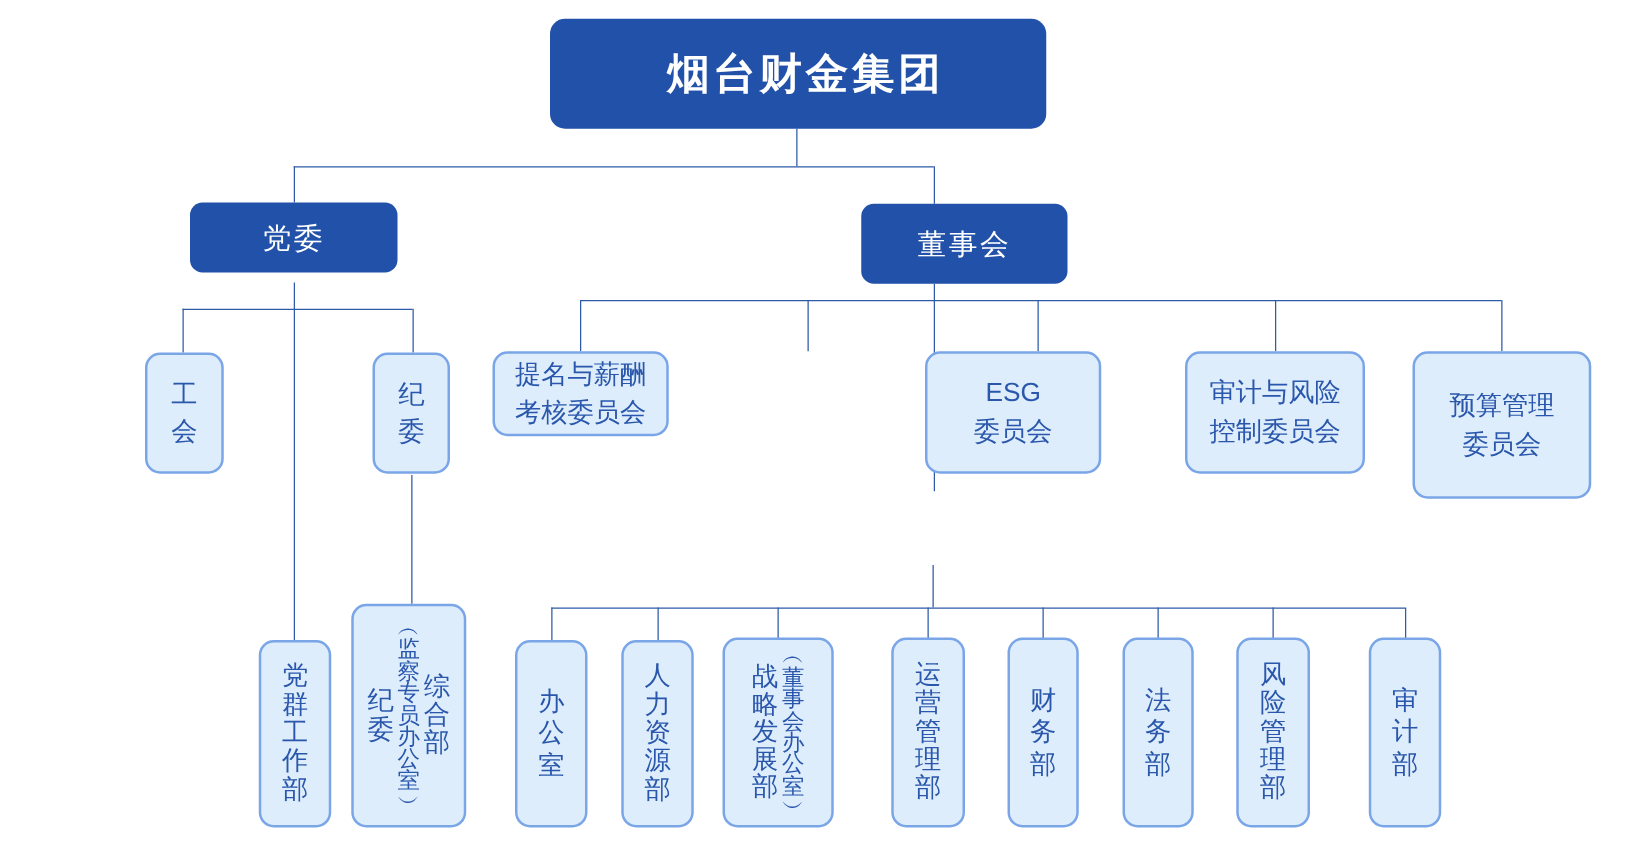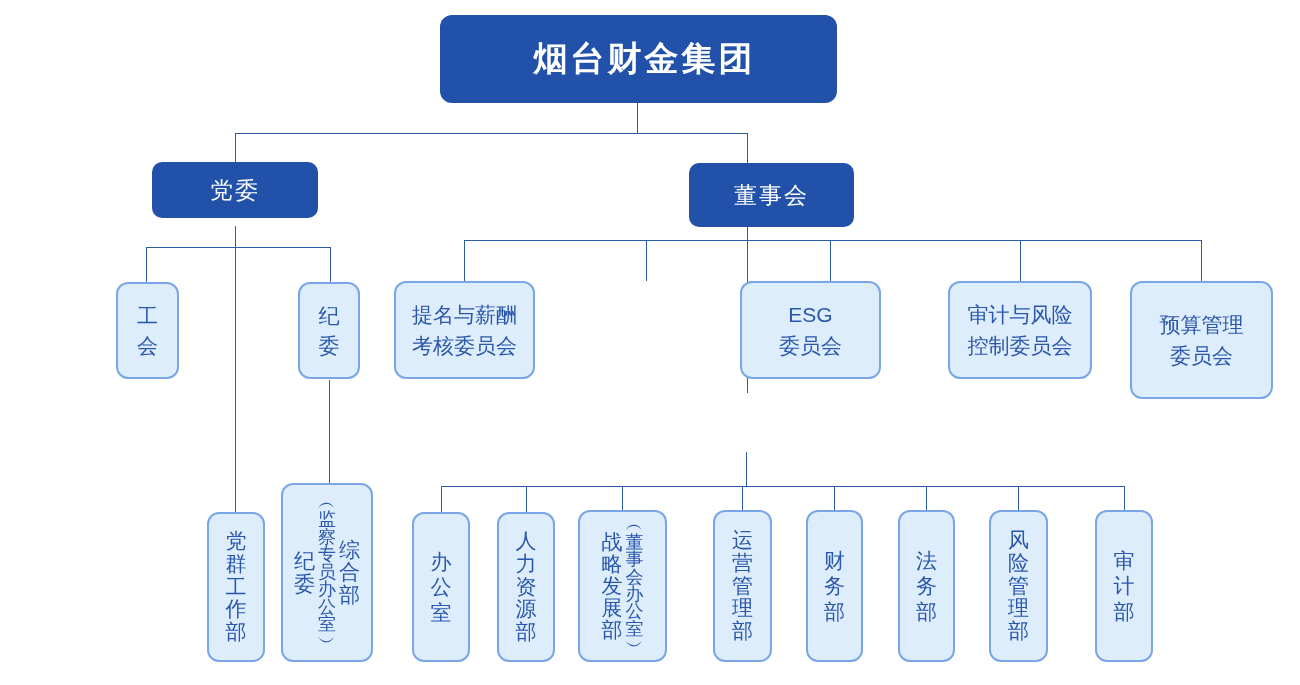--- a/index.html
+++ b/index.html
@@ -82,21 +82,21 @@
         <span>会</span>
       </div>
     </div>
   <div class="node light vbox" style="left:298px;top:282px;width:62px;height:97px;">
       <div class="vcol p2">
         <span>纪</span>
         <span>委</span>
       </div>
     </div>
 
-  <div class="node light cbox" style="left:394px;top:281px;width:141px;height:98px;">
+  <div class="node light cbox" style="left:394px;top:281px;width:141px;height:68px;">
     <span>提名与薪酬</span>
     <span>考核委员会</span>
   </div>
   <div class="node light cbox" style="left:740px;top:281px;width:141px;height:98px;">
     <span>ESG</span>
     <span>委员会</span>
   </div>
   <div class="node light cbox" style="left:948px;top:281px;width:144px;height:98px;">
     <span>审计与风险</span>
     <span>控制委员会</span>

